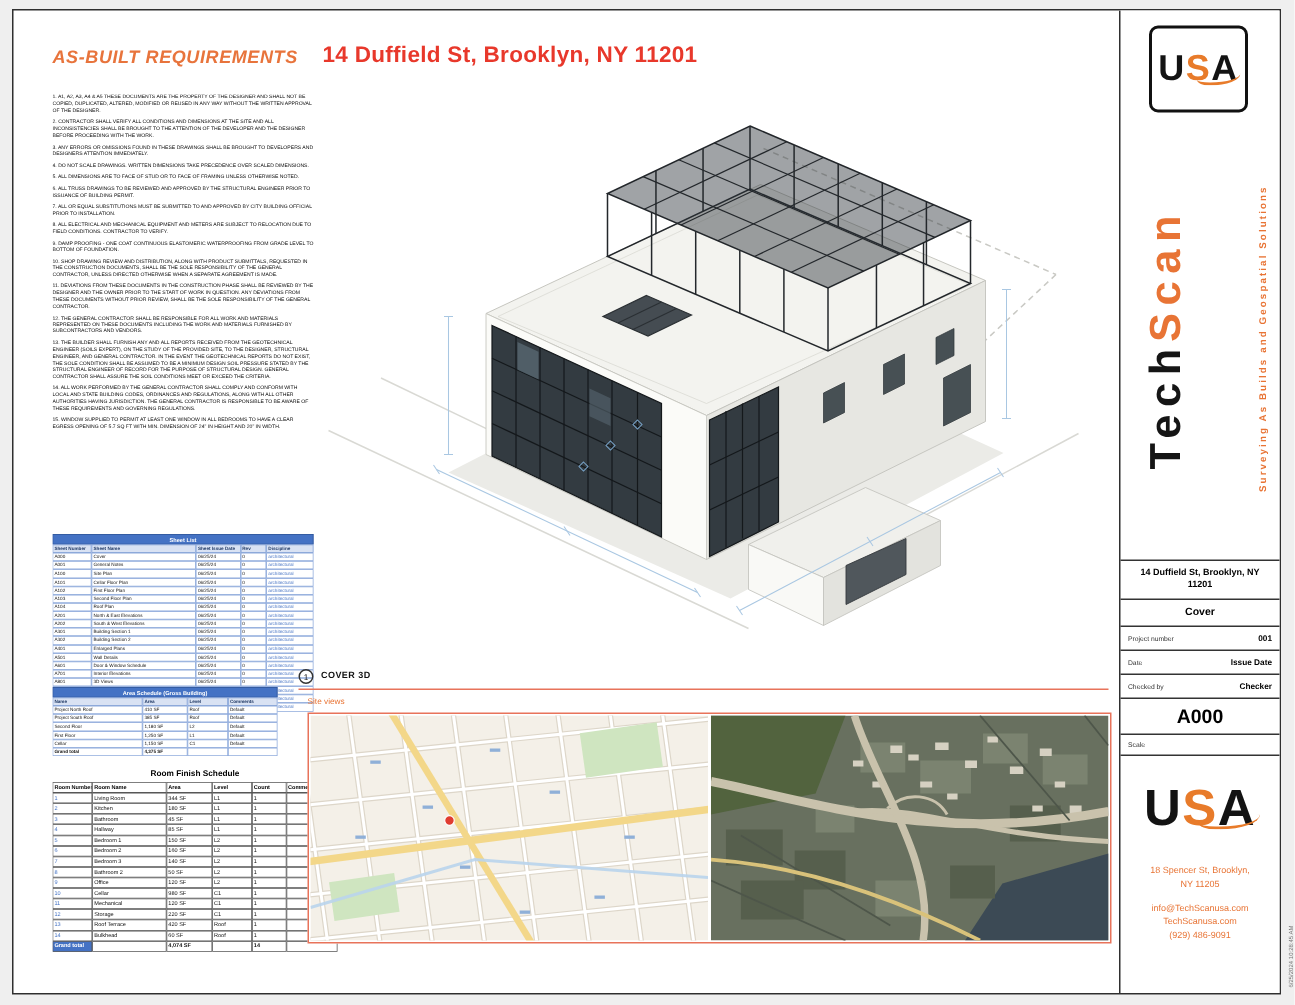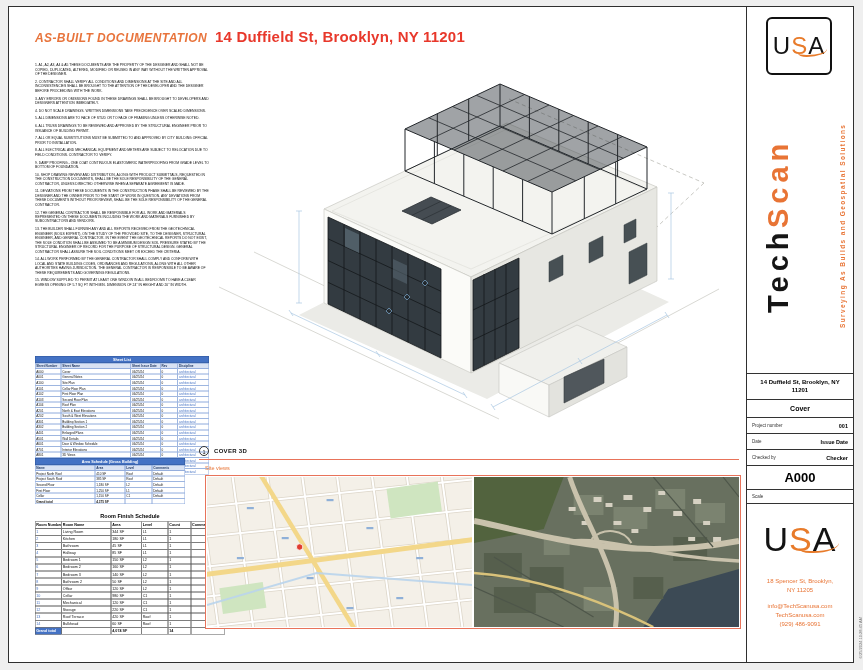--- a/index.html
+++ b/index.html
@@ -57,21 +57,21 @@
 
   .maps{position:absolute;left:196px;top:468px;width:536px;height:154px;border:1px solid #E8735A;
         display:flex;gap:2px;background:#fff;box-sizing:border-box;padding:1px}
   .maps svg{width:50%;height:100%}
 
   
   .sidebar{position:absolute;top:0;right:0;width:107px;height:100%;border-left:1.5px solid #2f2f2f;
            box-sizing:border-box;background:#fff}
   .logo-box{position:absolute;left:19px;top:10px;width:66px;height:58px;border:2.5px solid #111;
             border-radius:6px;display:flex;align-items:center;justify-content:center;box-sizing:border-box}
-  .usa{font-weight:normal;color:#131313;display:inline-block;position:relative;letter-spacing:1px;line-height:1}
+  .usa{font-weight:bold;color:#131313;display:inline-block;position:relative;letter-spacing:1px;line-height:1}
   .usa .mid{color:#E87B2A}
   .usa::after{content:"";position:absolute;right:-3%;bottom:6%;width:55%;height:26%;
               border-bottom:2.5px solid #E87B2A;border-radius:0 0 70% 30% / 0 0 100% 45%}
   .usa.sm{font-size:24px}
   .usa.lg{font-size:34px}
 
   .brand{position:absolute;left:0;top:72px;width:105px;height:294px}
   .brand-word{position:absolute;left:6px;top:0;height:294px;width:50px;writing-mode:vertical-rl;
               transform:rotate(180deg);display:flex;align-items:center;justify-content:center;
               font-size:29px;font-weight:bold;letter-spacing:5px;color:#151515}
@@ -99,21 +99,21 @@
   .contact .contact-line:nth-child(3){margin-top:6px}
 
   .stamp{position:absolute;right:0;bottom:12px;writing-mode:vertical-rl;transform:rotate(180deg);
          font-size:4px;color:#777}
 </style>
 </head>
 <body>
 
 <div class="sheet">
 
-  <div class="title-asbuilt">AS-BUILT DOCUMENTATION</div>
+  <div class="title-asbuilt">AS-BUILT REQUIREMENTS</div>
   <div class="title-main">14 Duffield St, Brooklyn, NY 11201</div>
 
   <div class="left-col">
     <div class="left-inner">
       <div class="notes">
           <div class="note">1. A1, A2, A3, A4 &amp; A5 THESE DOCUMENTS ARE THE PROPERTY OF THE DESIGNER AND SHALL NOT BE COPIED, DUPLICATED, ALTERED, MODIFIED OR REUSED IN ANY WAY WITHOUT THE WRITTEN APPROVAL OF THE DESIGNER.</div>
           <div class="note">2. CONTRACTOR SHALL VERIFY ALL CONDITIONS AND DIMENSIONS AT THE SITE AND ALL INCONSISTENCIES SHALL BE BROUGHT TO THE ATTENTION OF THE DEVELOPER AND THE DESIGNER BEFORE PROCEEDING WITH THE WORK.</div>
           <div class="note">3. ANY ERRORS OR OMISSIONS FOUND IN THESE DRAWINGS SHALL BE BROUGHT TO DEVELOPERS AND DESIGNERS ATTENTION IMMEDIATELY.</div>
           <div class="note">4. DO NOT SCALE DRAWINGS. WRITTEN DIMENSIONS TAKE PRECEDENCE OVER SCALED DIMENSIONS.</div>
           <div class="note">5. ALL DIMENSIONS ARE TO FACE OF STUD OR TO FACE OF FRAMING UNLESS OTHERWISE NOTED.</div>

